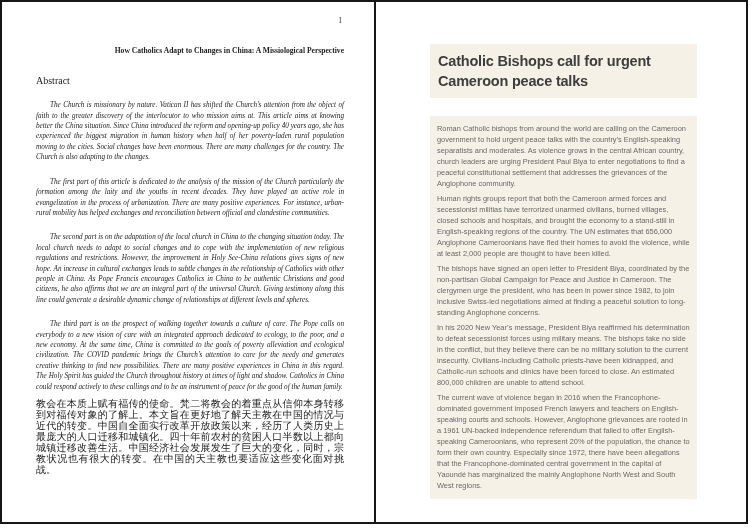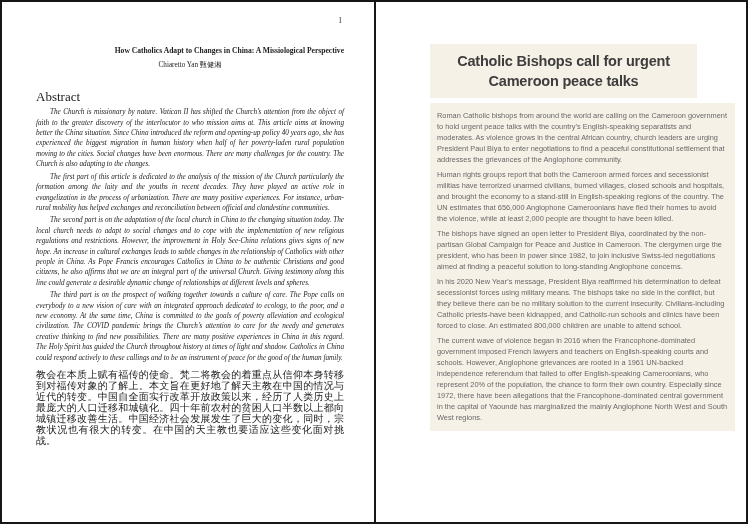--- a/index.html
+++ b/index.html
@@ -32,23 +32,23 @@
   }
   .ptitle {
     margin: 44px 0 0 0;
     font-size: 7.6px; font-weight: bold;
     text-align: right; line-height: 1.35;
   }
   .pauthor {
     margin-top: 4px;
     font-size: 7.2px; text-align: center;
   }
-  .abslabel { margin-top: 19px; font-size: 13px; }
+  .abslabel { margin-top: 19px; font-size: 10px; }
   .abs {
-    margin: 2px 0 0 0;
+    margin: 14px 0 0 0;
     font-size: 7.2px; font-style: italic;
     line-height: 10.4px;
     text-align: justify; text-indent: 14px;
   }
   .cnlabel { margin-top: 13px; font-size: 7.6px; }
   .cn {
     margin: 6px 0 0 0;
     font-size: 10px; line-height: 11px;
     text-align: justify;
   }
@@ -58,50 +58,48 @@
   .article {
     flex: 1; position: relative;
     background: #ffffff;
     font-family: "Liberation Sans", "DejaVu Sans", sans-serif;
   }
   .atitle-wrap {
     margin: 42px 0 0 54px;
     width: 267px; box-sizing: border-box;
     background: var(--article-highlight, #f6f1e6);
     padding: 7px 8px;
-    text-align: center;
   }
   .atitle {
     margin: 0;
     font-size: 14.5px; line-height: 20px;
     font-weight: bold; letter-spacing: -0.2px;
     color: var(--article-title-text, #3d3d3d);
   }
   .abody {
-    margin: 5px 0 0 54px;
-    width: 305px; box-sizing: border-box;
+    margin: 18px 0 0 54px;
+    width: 267px; box-sizing: border-box;
     background: var(--article-highlight, #f6f1e6);
     padding: 7px 7px 8px 7px;
   }
   .abody p {
     margin: 0 0 4px 0;
     font-size: 7.4px; line-height: 11px;
     color: var(--article-body-text, #686868);
   }
   .abody p:last-child { margin-bottom: 0; }
 </style>
 </head>
 <body>
 
 <div class="canvas">
 
   <div class="paper">
     <div class="pagenum">1</div>
     <h1 class="ptitle">How Catholics Adapt to Changes in China: A Missiological Perspective</h1>
-    <div class="pauthor">Chiaretto Yan 甄健湘</div>
     <div class="abslabel">Abstract</div>
     <p class="abs">The Church is missionary by nature. Vatican II has shifted the Church’s attention from the object of faith to the greater discovery of the interlocutor to who mission aims at. This article aims at knowing better the China situation. Since China introduced the reform and opening-up policy 40 years ago, she has experienced the biggest migration in human history when half of her poverty-laden rural population moving to the cities. Social changes have been enormous. There are many challenges for the country. The Church is also adapting to the changes.</p>
     <p class="abs">The first part of this article is dedicated to the analysis of the mission of the Church particularly the formation among the laity and the youths in recent decades. They have played an active role in evangelization in the process of urbanization. There are many positive experiences. For instance, urban-rural mobility has helped exchanges and reconciliation between official and clandestine communities.</p>
     <p class="abs">The second part is on the adaptation of the local church in China to the changing situation today. The local church needs to adapt to social changes and to cope with the implementation of new religious regulations and restrictions. However, the improvement in Holy See-China relations gives signs of new hope. An increase in cultural exchanges leads to subtle changes in the relationship of Catholics with other people in China. As Pope Francis encourages Catholics in China to be authentic Christians and good citizens, he also affirms that we are an integral part of the universal Church. Giving testimony along this line could generate a desirable dynamic change of relationships at different levels and spheres.</p>
     <p class="abs">The third part is on the prospect of walking together towards a culture of care. The Pope calls on everybody to a new vision of care with an integrated approach dedicated to ecology, to the poor, and a new economy. At the same time, China is committed to the goals of poverty alleviation and ecological civilization. The COVID pandemic brings the Church’s attention to care for the needy and generates creative thinking to find new possibilities. There are many positive experiences in China in this regard. The Holy Spirit has guided the Church throughout history at times of light and shadow. Catholics in China could respond actively to these callings and to be an instrument of peace for the good of the human family.</p>
     <p class="cn">教会在本质上赋有福传的使命。梵二将教会的着重点从信仰本身转移到对福传对象的了解上。本文旨在更好地了解天主教在中国的情况与近代的转变。中国自全面实行改革开放政策以来，经历了人类历史上最庞大的人口迁移和城镇化。四十年前农村的贫困人口半数以上都向城镇迁移改善生活。中国经济社会发展发生了巨大的变化，同时，宗教状况也有很大的转变。在中国的天主教也要适应这些变化面对挑战。</p>
   </div>
 
   <div class="divider"></div>
 

